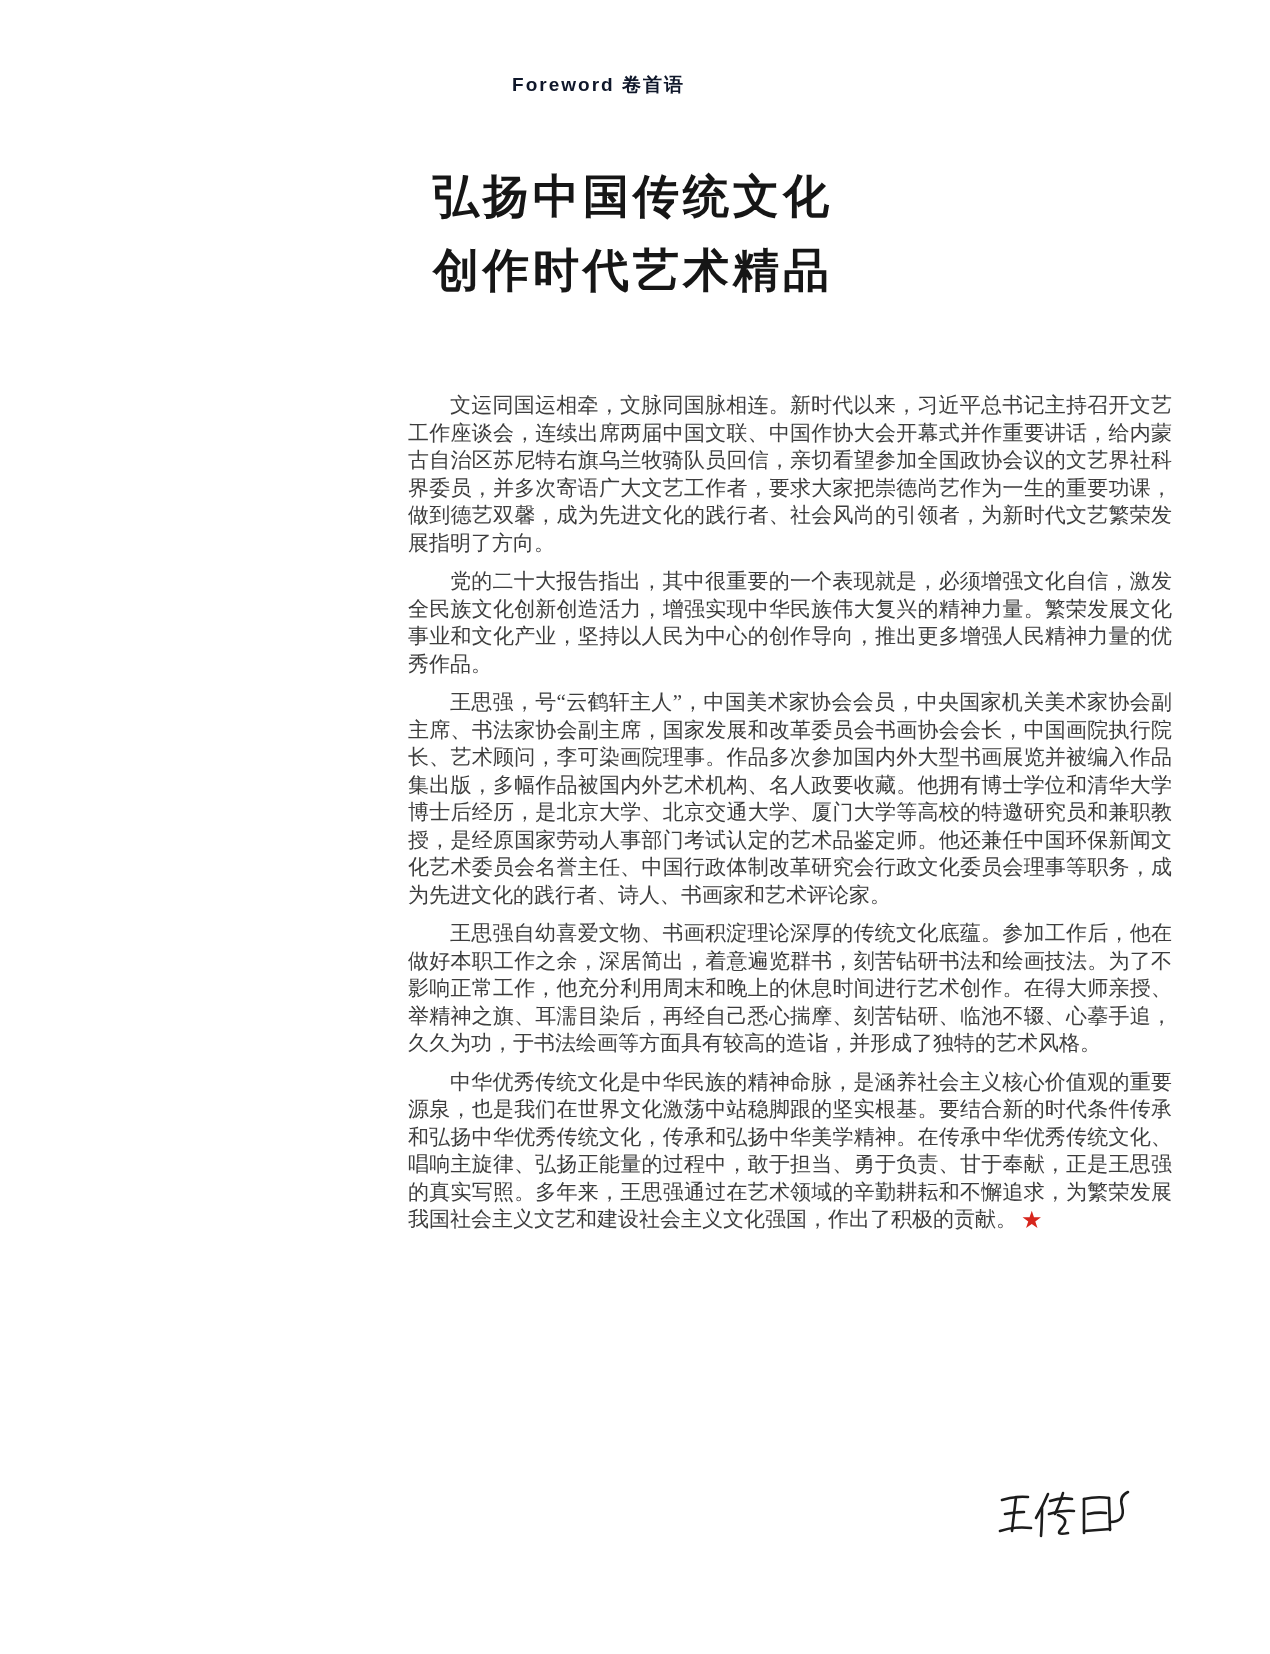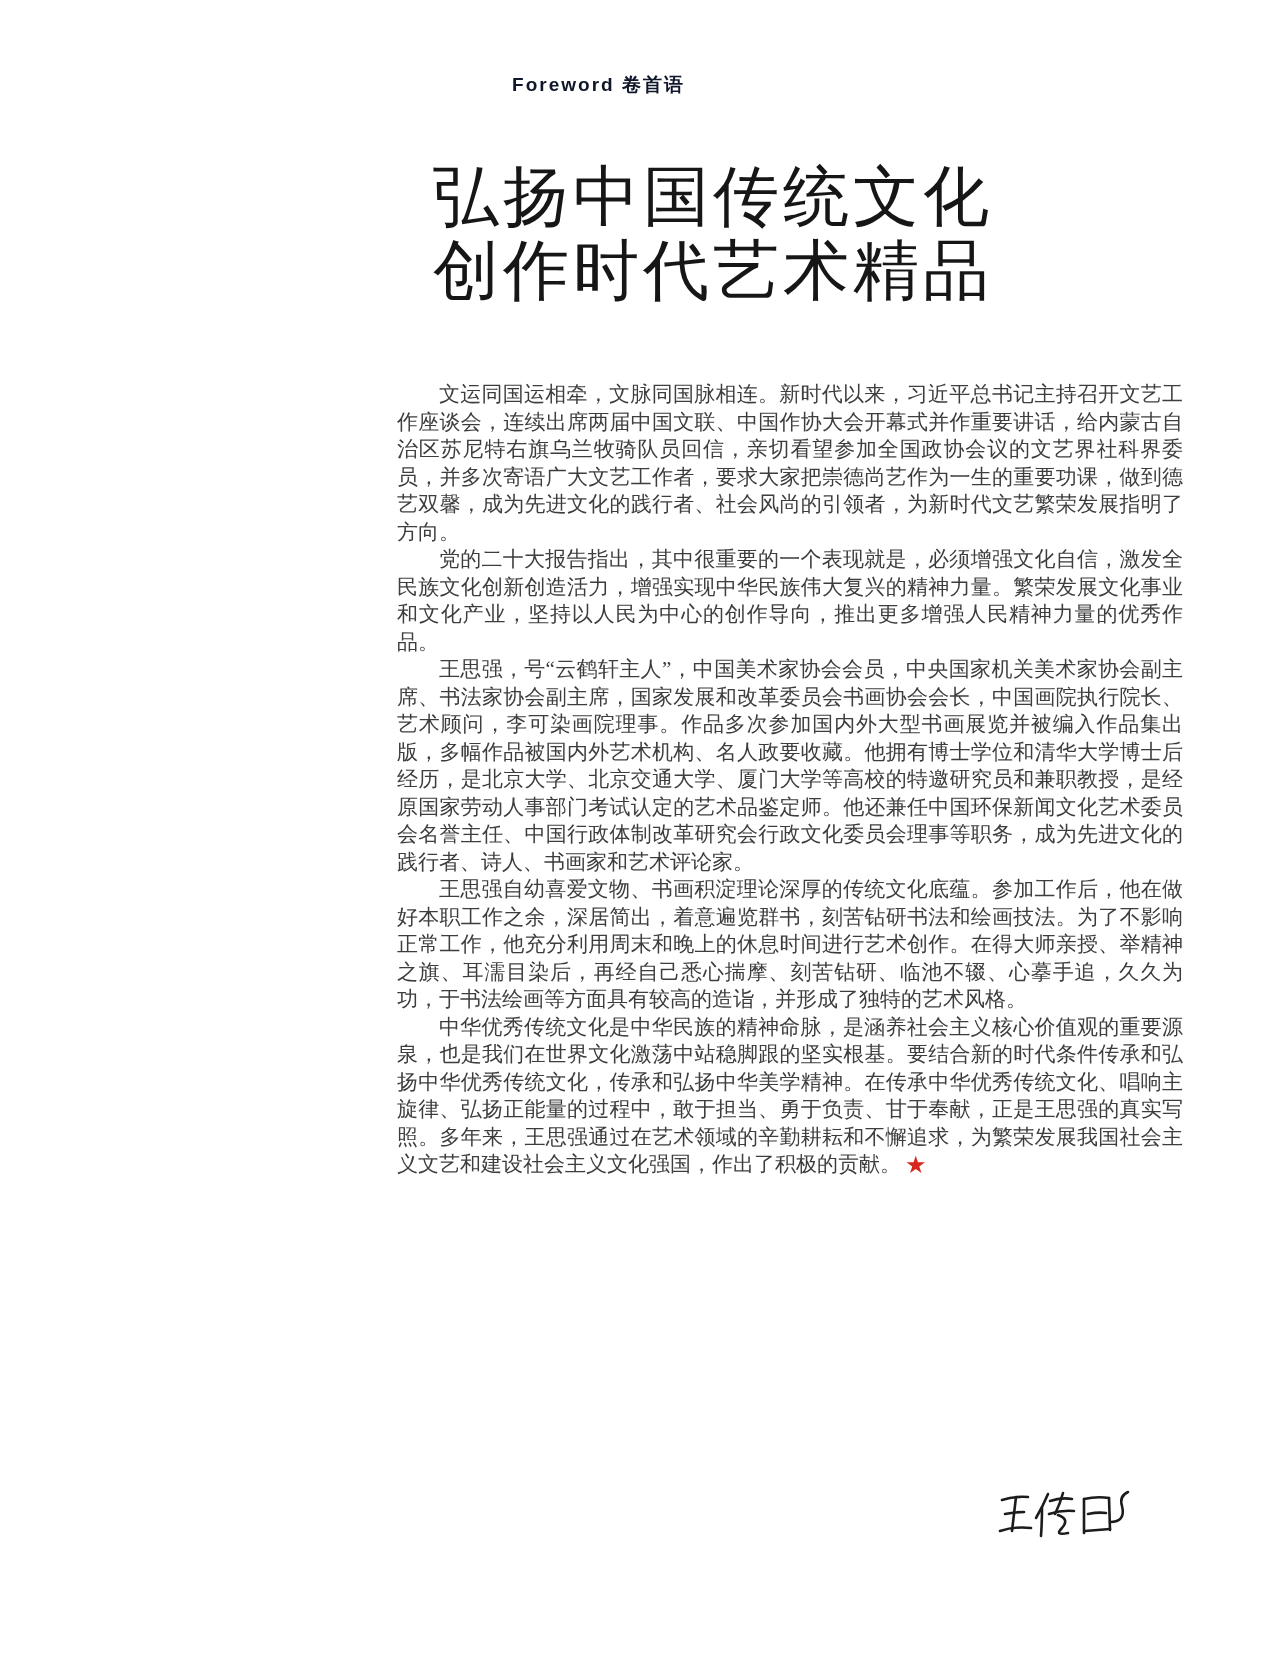--- a/index.html
+++ b/index.html
@@ -25,41 +25,41 @@
     font-size: 19px;
     font-weight: bold;
     letter-spacing: 2px;
     color: #0f172a;
     margin-left: 7px;
   }
   .doc-title {
     position: absolute;
     left: 433px;
     top: 160px;
-    font-size: 66px;
+    font-size: 46px;
     line-height: 74px;
-    font-weight: normal;
+    font-weight: bold;
     letter-spacing: 4px;
     color: #161616;
     font-family: "Liberation Serif", "DejaVu Serif", serif;
   }
   .doc-title .title-line { display: block; }
   .body-text {
     position: absolute;
     left: 397px;
     top: 381px;
     width: 786px;
     font-size: 21px;
     line-height: 27.5px;
     color: #3d3d3d;
     text-align: justify;
     font-family: "Liberation Serif", "DejaVu Serif", serif;
   }
   .body-text p {
-    margin: 0;
+    margin: 11px;
     padding: 0;
     text-indent: 2em;
   }
   .star {
     color: #d7261d;
     font-size: 24px;
     line-height: 1;
     padding-left: 4px;
     vertical-align: -2px;
     font-family: "DejaVu Sans", sans-serif;

